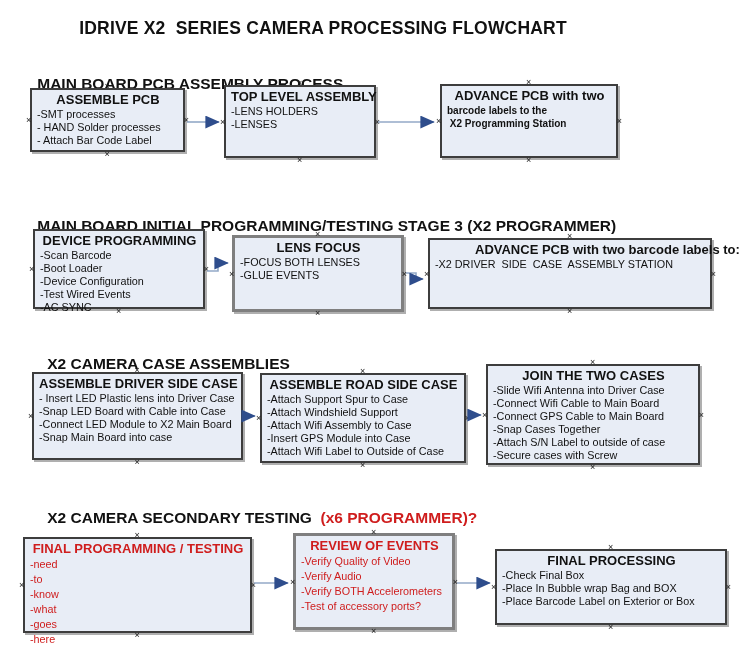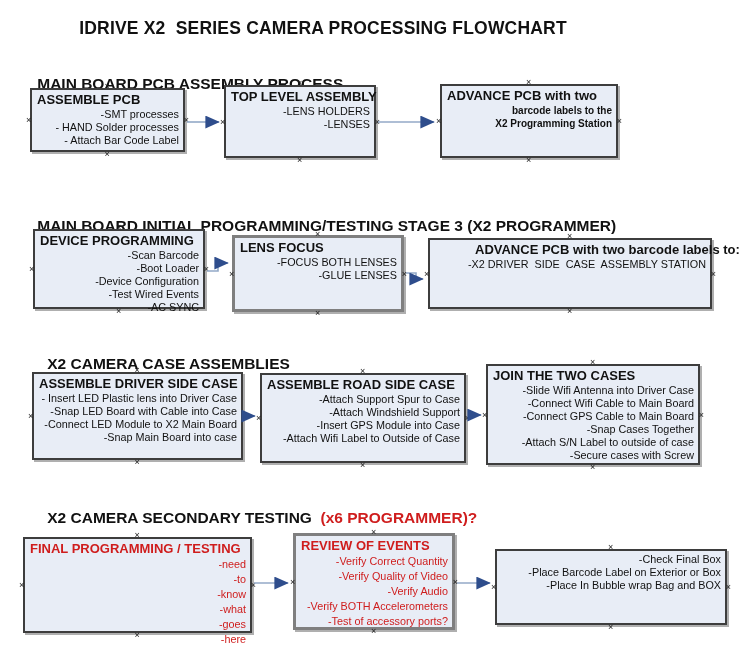--- a/index.html
+++ b/index.html
@@ -25,23 +25,23 @@
     position:absolute;font-size:15.5px;font-weight:bold;white-space:pre;
   }
   .section-head .red-part{color:var(--red);}
   .box{
     position:absolute;background:var(--fill);
     border:2px solid var(--border);
     box-shadow:2px 2px 0 rgba(110,110,110,.55);
     padding:2px 4px 2px 5px;box-sizing:border-box;
   }
   .box.gray{border:3px solid var(--grayborder);}
-  .box-title{font-size:13px;font-weight:bold;line-height:1.2;white-space:pre;}
+  .box-title{font-size:13px;font-weight:bold;line-height:1.2;white-space:pre;text-align:center;}
   .box-title.small{font-size:13px;margin-left:40px;}
-  .box-line{font-size:10.8px;line-height:1.22;white-space:pre;text-align:right;}
+  .box-line{font-size:10.8px;line-height:1.22;white-space:pre;}
   .box.emph .box-line{font-size:10px;font-weight:bold;line-height:1.35;}
   .box.red .box-title,.box.red .box-line{color:var(--red);}
   .box.red .box-line{line-height:1.4;}
   .handle{
     position:absolute;font-size:9px;line-height:6px;color:#1a1a1a;
     font-weight:normal;pointer-events:none;
   }
   .h-top{top:-7px;left:50%;margin-left:-3px;}
   .h-bottom{bottom:-7px;left:50%;margin-left:-3px;}
   .h-left{left:-6px;top:50%;margin-top:-3px;}
@@ -104,21 +104,21 @@
     <div class="box-line">-AC SYNC</div>
   <span class="handle h-top">×</span>
       <span class="handle h-bottom">×</span>
       <span class="handle h-left">×</span>
       <span class="handle h-right">×</span>
     </div>
 
   <div class="box gray" style="left:232px;top:235px;width:172px;height:77px">
     <div class="box-title">LENS FOCUS</div>
     <div class="box-line">-FOCUS BOTH LENSES</div>
-    <div class="box-line">-GLUE LENSES</div>
+    <div class="box-line">-GLUE EVENTS</div>
   <span class="handle h-top">×</span>
       <span class="handle h-bottom">×</span>
       <span class="handle h-left">×</span>
       <span class="handle h-right">×</span>
     </div>
 
   <div class="box" style="left:428px;top:238px;width:284px;height:71px">
     <div class="box-title small">ADVANCE PCB with two barcode labels to:</div>
     <div class="box-line">-X2 DRIVER  SIDE  CASE  ASSEMBLY STATION</div>
   <span class="handle h-top">×</span>
@@ -140,20 +140,21 @@
   <span class="handle h-top">×</span>
       <span class="handle h-bottom">×</span>
       <span class="handle h-left">×</span>
       <span class="handle h-right">×</span>
     </div>
 
   <div class="box" style="left:260px;top:373px;width:206px;height:90px">
     <div class="box-title">ASSEMBLE ROAD SIDE CASE</div>
     <div class="box-line">-Attach Support Spur to Case</div>
     <div class="box-line">-Attach Windshield Support</div>
+    <div class="box-line">-Attach Wifi Assembly to Case</div>
     <div class="box-line">-Insert GPS Module into Case</div>
     <div class="box-line">-Attach Wifi Label to Outside of Case</div>
   <span class="handle h-top">×</span>
       <span class="handle h-bottom">×</span>
       <span class="handle h-left">×</span>
       <span class="handle h-right">×</span>
     </div>
 
   <div class="box" style="left:486px;top:364px;width:214px;height:101px">
     <div class="box-title">JOIN THE TWO CASES</div>
@@ -182,35 +183,35 @@
     <div class="box-line">-goes</div>
     <div class="box-line">-here</div>
   <span class="handle h-top">×</span>
       <span class="handle h-bottom">×</span>
       <span class="handle h-left">×</span>
       <span class="handle h-right">×</span>
     </div>
 
   <div class="box red gray" style="left:293px;top:533px;width:162px;height:97px">
     <div class="box-title">REVIEW OF EVENTS</div>
-    <div class="box-line">-Verify Correct Quantity</div>
     <div class="box-line">-Verify Quality of Video</div>
     <div class="box-line">-Verify Audio</div>
     <div class="box-line">-Verify BOTH Accelerometers</div>
     <div class="box-line">-Test of accessory ports?</div>
   <span class="handle h-top">×</span>
       <span class="handle h-bottom">×</span>
       <span class="handle h-left">×</span>
       <span class="handle h-right">×</span>
     </div>
 
   <div class="box" style="left:495px;top:549px;width:232px;height:76px">
+    <div class="box-title">FINAL PROCESSING</div>
     <div class="box-line">-Check Final Box</div>
+    <div class="box-line">-Place In Bubble wrap Bag and BOX</div>
     <div class="box-line">-Place Barcode Label on Exterior or Box</div>
-    <div class="box-line">-Place In Bubble wrap Bag and BOX</div>
   <span class="handle h-top">×</span>
       <span class="handle h-bottom">×</span>
       <span class="handle h-left">×</span>
       <span class="handle h-right">×</span>
     </div>
 
   <svg class="arrows" width="747" height="662">
     <defs>
       <marker id="ah" markerWidth="10" markerHeight="9" refX="8.5" refY="4" orient="auto">
         <path d="M0,0 L9,4 L0,8 Z" fill="#2e4d8c"></path>

